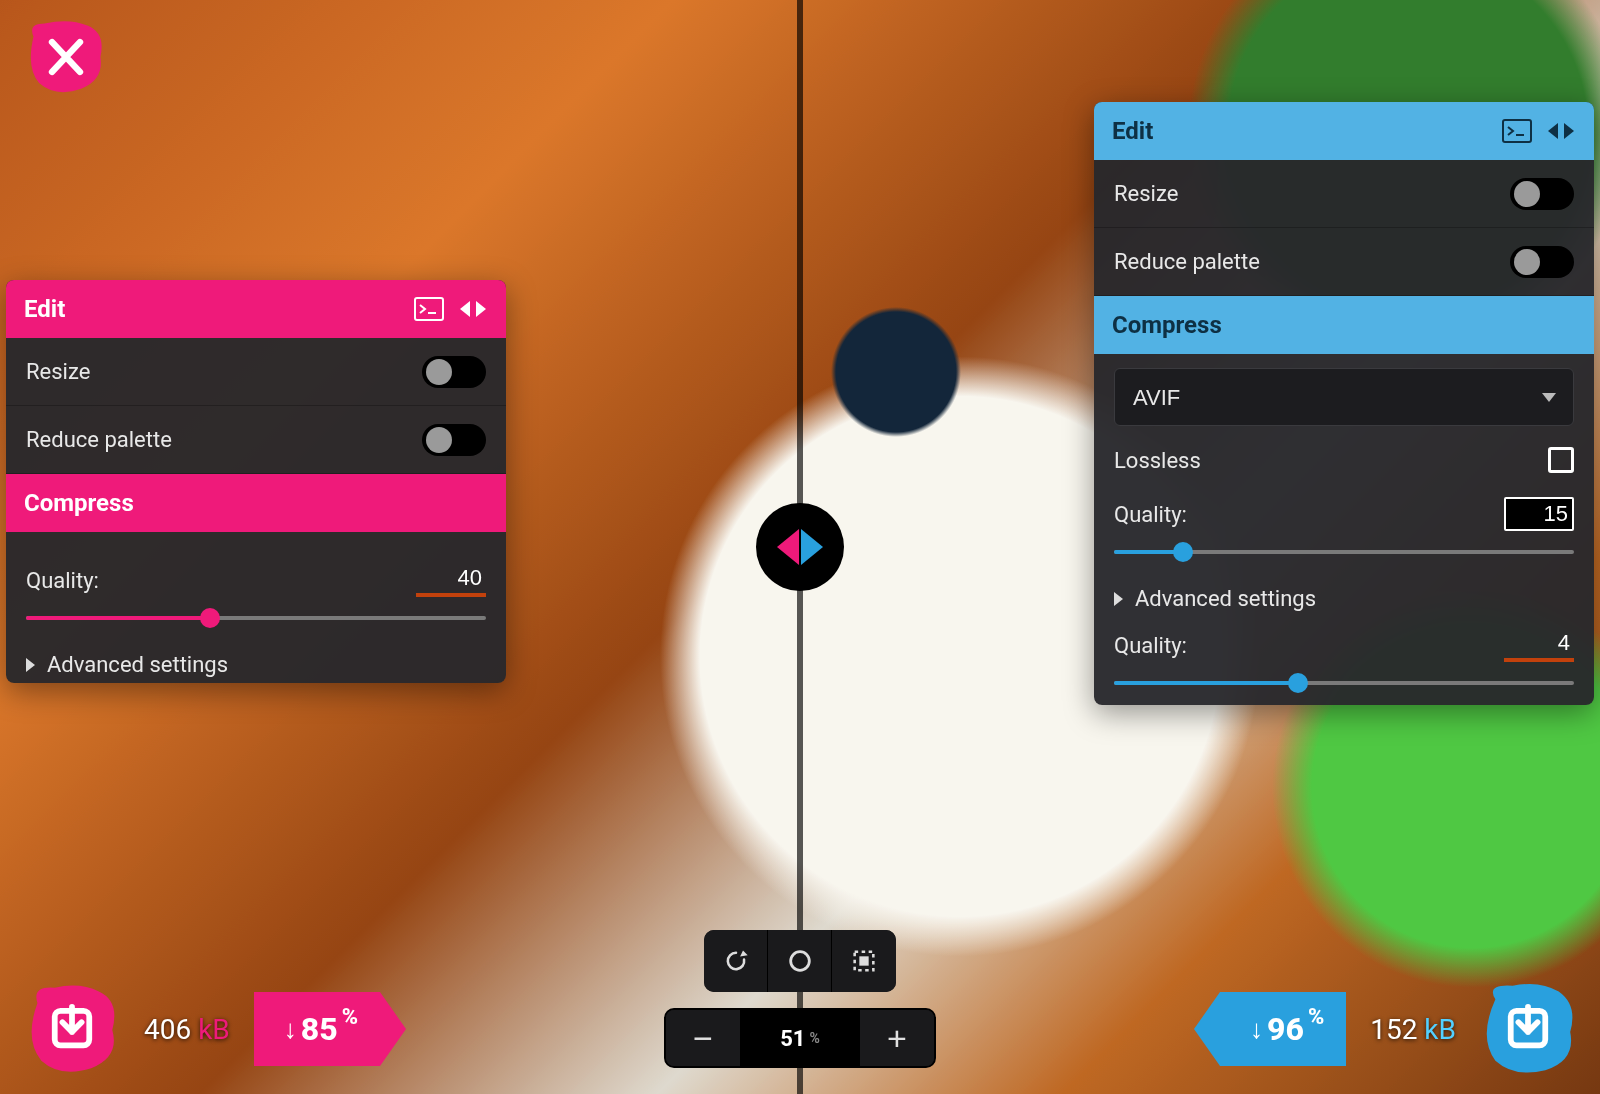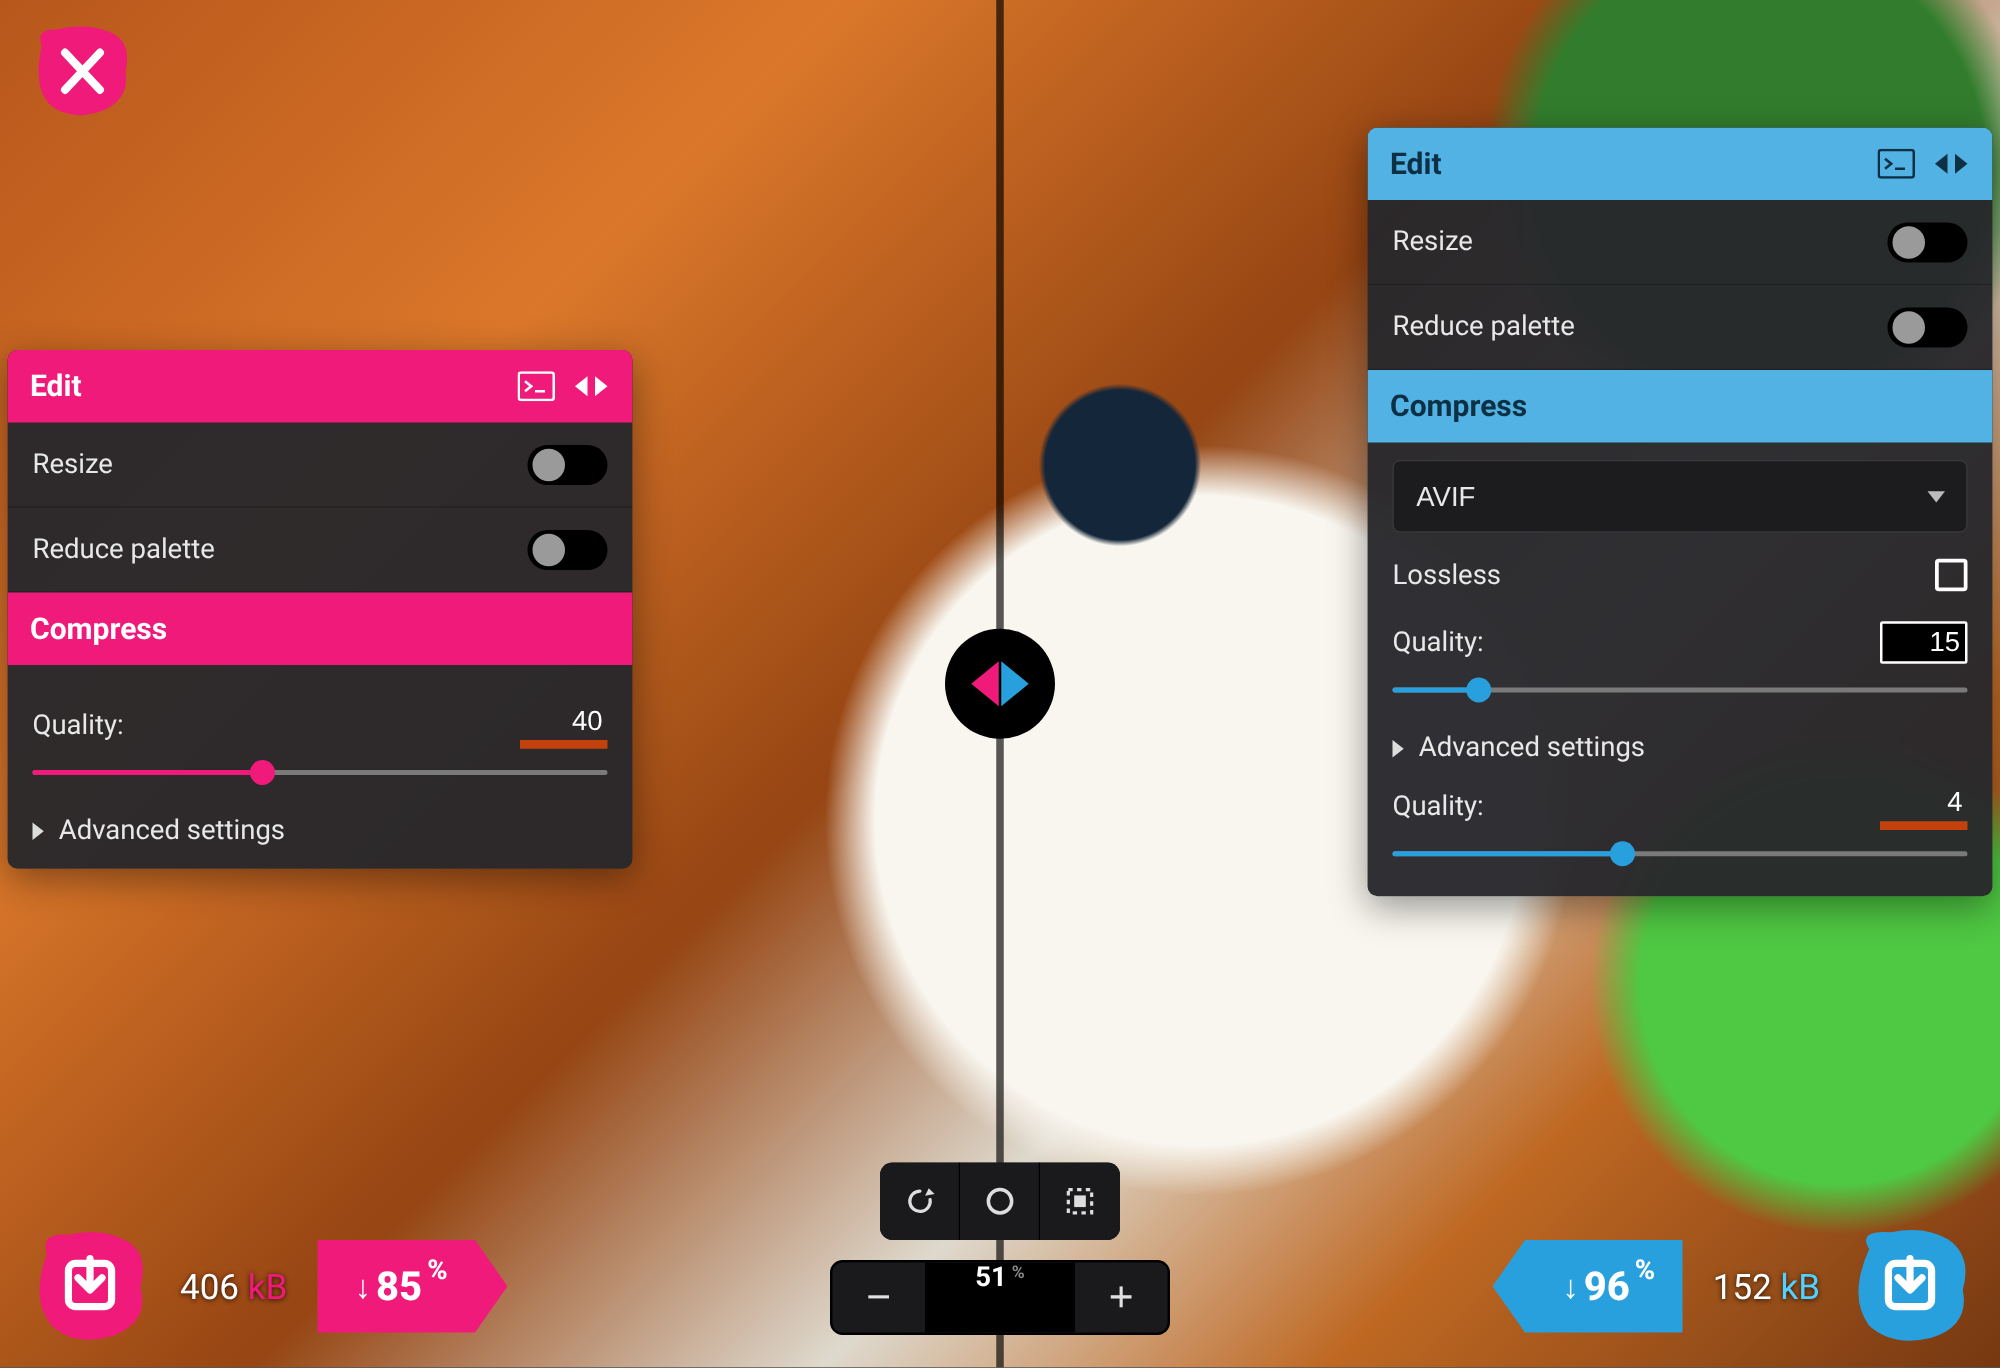--- a/index.html
+++ b/index.html
@@ -114,21 +114,21 @@
     cursor: pointer;
   }
   .toggle .knob {
     position: absolute; top: 3px; left: 4px;
     width: 26px; height: 26px;
     border-radius: 50%;
     background: #9a9a9a;
   }
 
   .section {
-    padding: 14px 20px 18px;
+    padding: 14px 20px 6px;
     border-radius: 10px;
   }
 
   .select {
     width: 100%;
     height: 58px;
     background: #1c1c1f;
     border: 1px solid #3a3a3e;
     border-radius: 6px;
     color: #e8e8e8;
@@ -154,21 +154,21 @@
     color: #e8e8e8;
     font-size: 22px;
     margin-top: 14px;
     gap: 40px;
   }
   .val-input {
     width: 70px;
     text-align: right;
     background: transparent;
     border: none;
-    border-bottom: 7px solid #c2410c;
+    border-bottom: 4px solid #c2410c;
     color: #fff;
     font-size: 22px;
     padding: 2px 4px;
   }
   .val-input.boxed {
     border: 2px solid #fff;
     border-radius: 2px;
     background: #000;
   }
 
@@ -304,21 +304,21 @@
   .zoom button {
     width: 74px; height: 56px;
     border: none;
     background: #1a1a1c;
     color: #e0e0e0;
     font-size: 34px;
     cursor: pointer;
   }
   .zoom .zval {
     width: 120px; height: 56px;
-    display: flex; justify-content: center;
+    display: flex; align-items: center; justify-content: center;
     background: #000;
     font-size: 22px; font-weight: 700;
     color: #fff;
   }
   .zoom .zunit { font-size: 14px; color: #888; margin-left: 4px; }
 
   
   .mini-cli { stroke:#fff; fill:none; stroke-width:2; }
   .mini-cli.blue { stroke:#0e3044; }
 </style>

